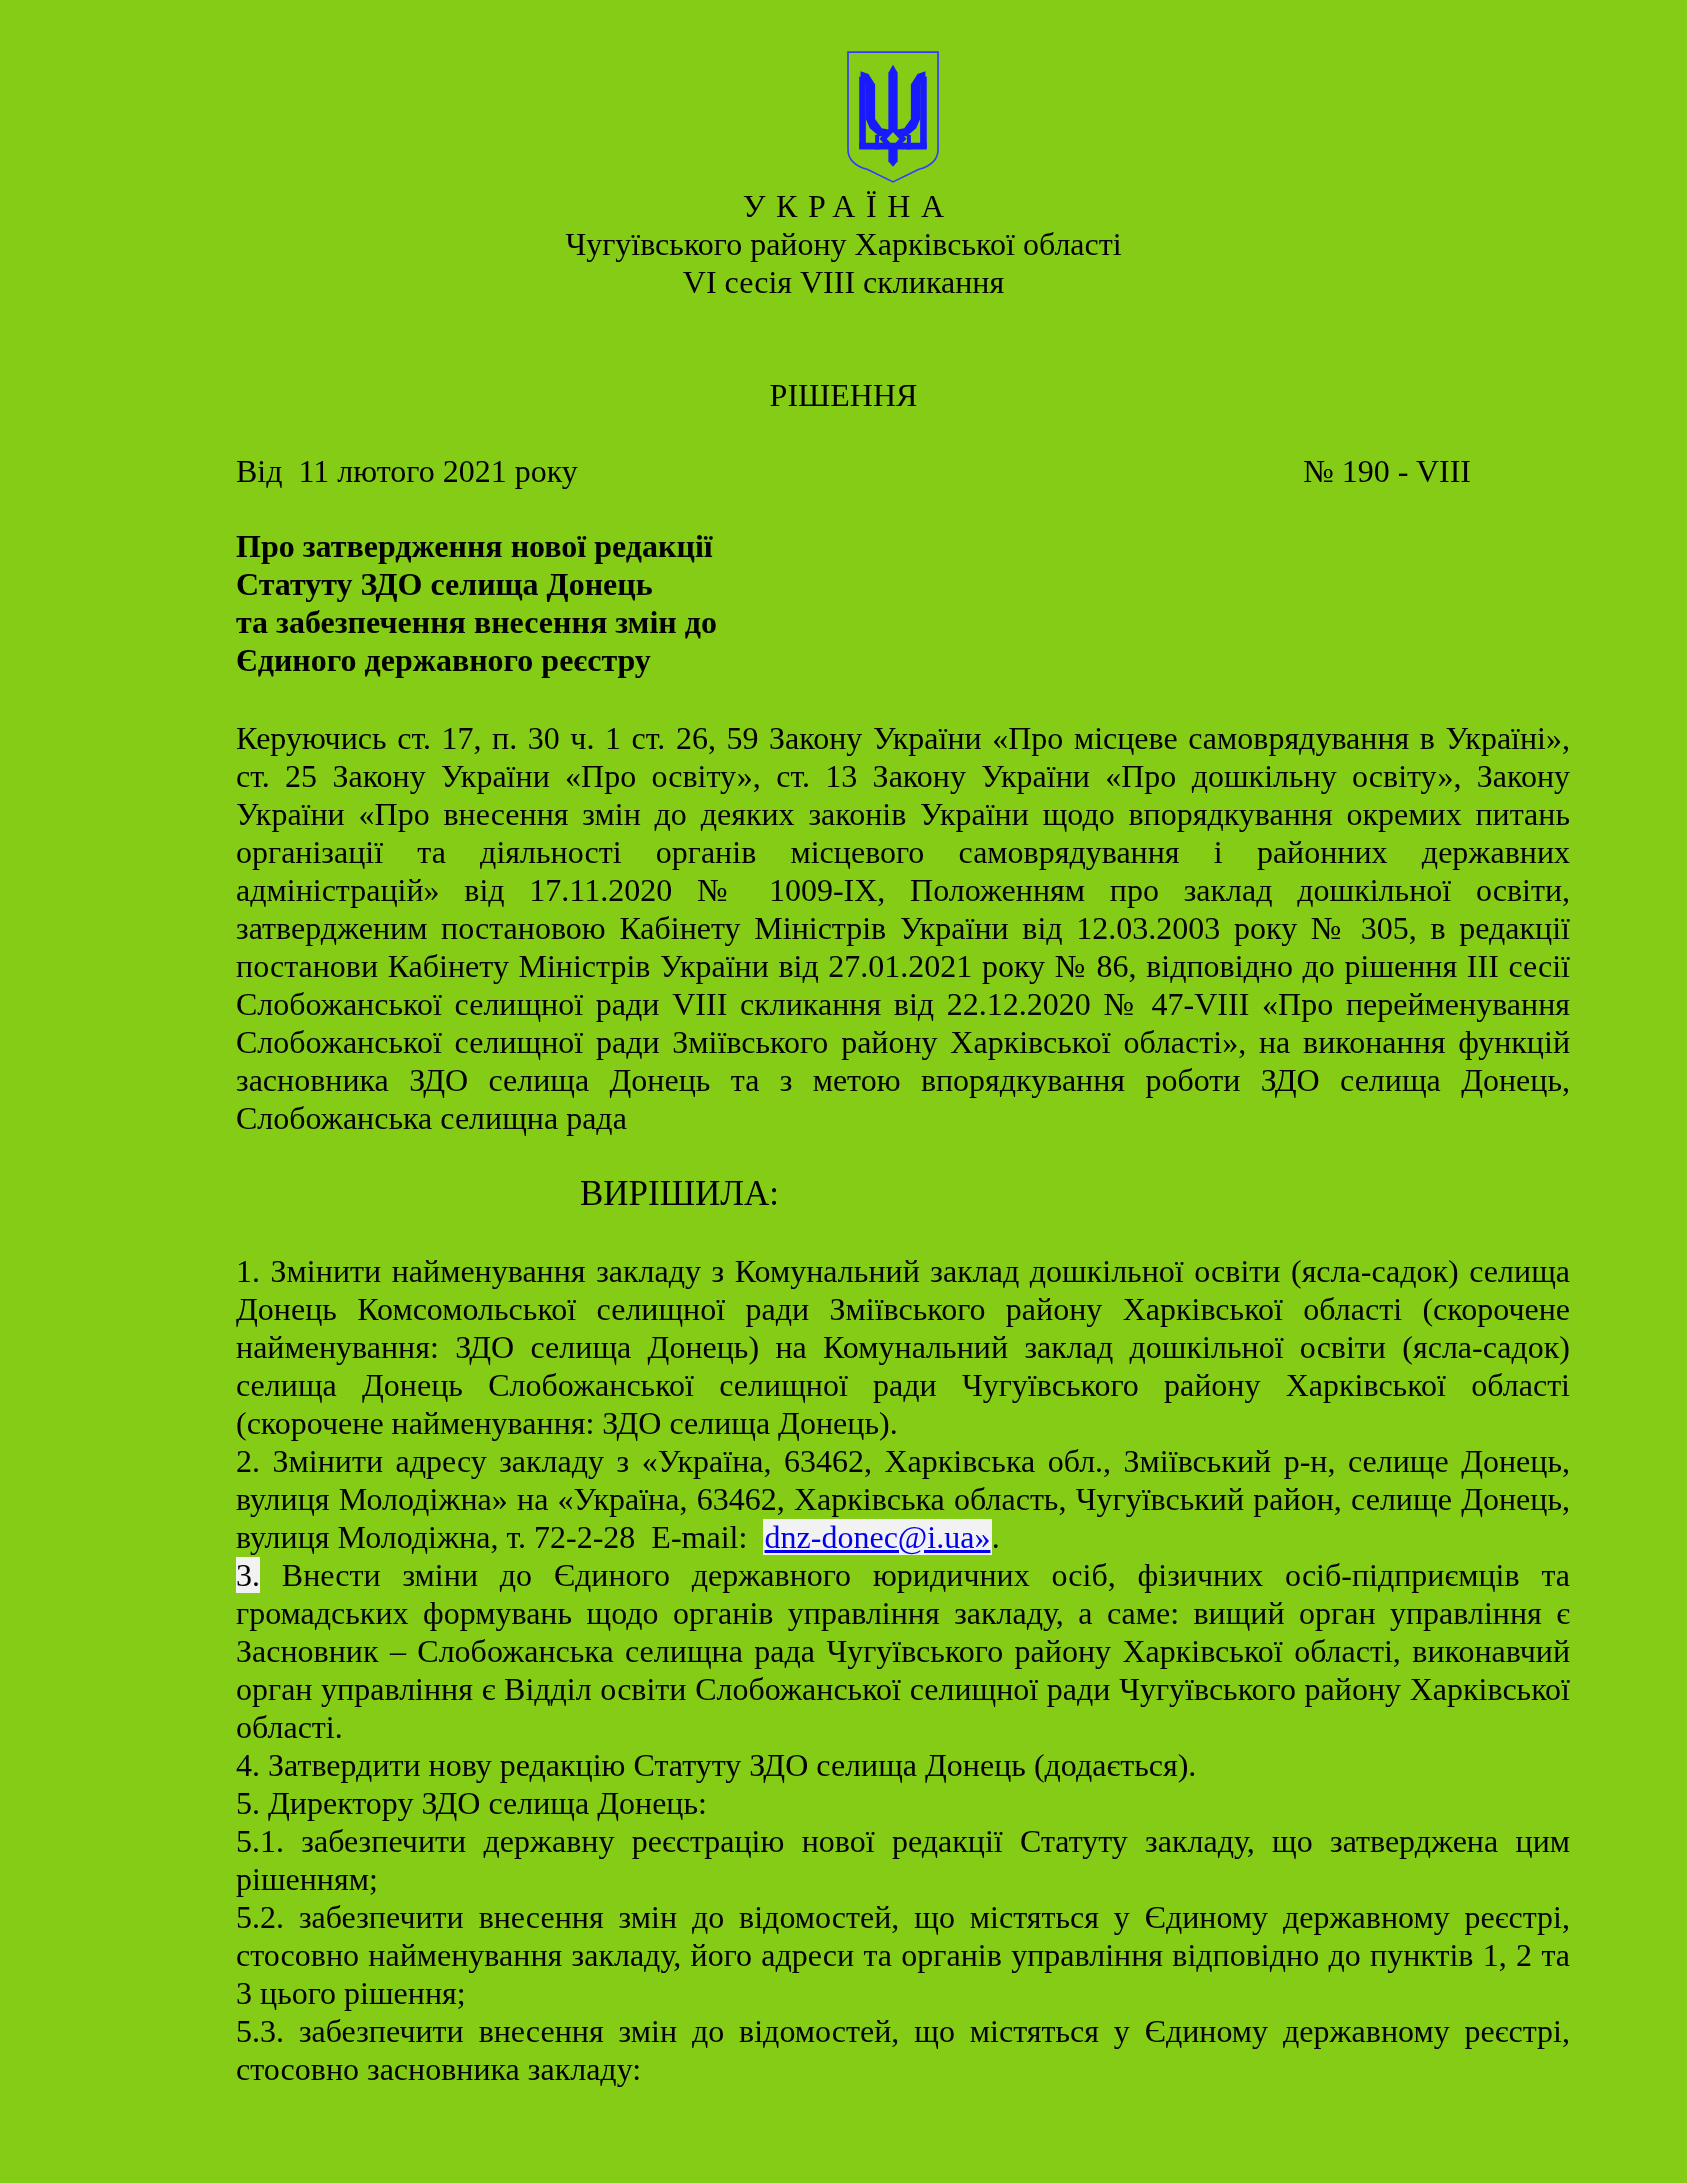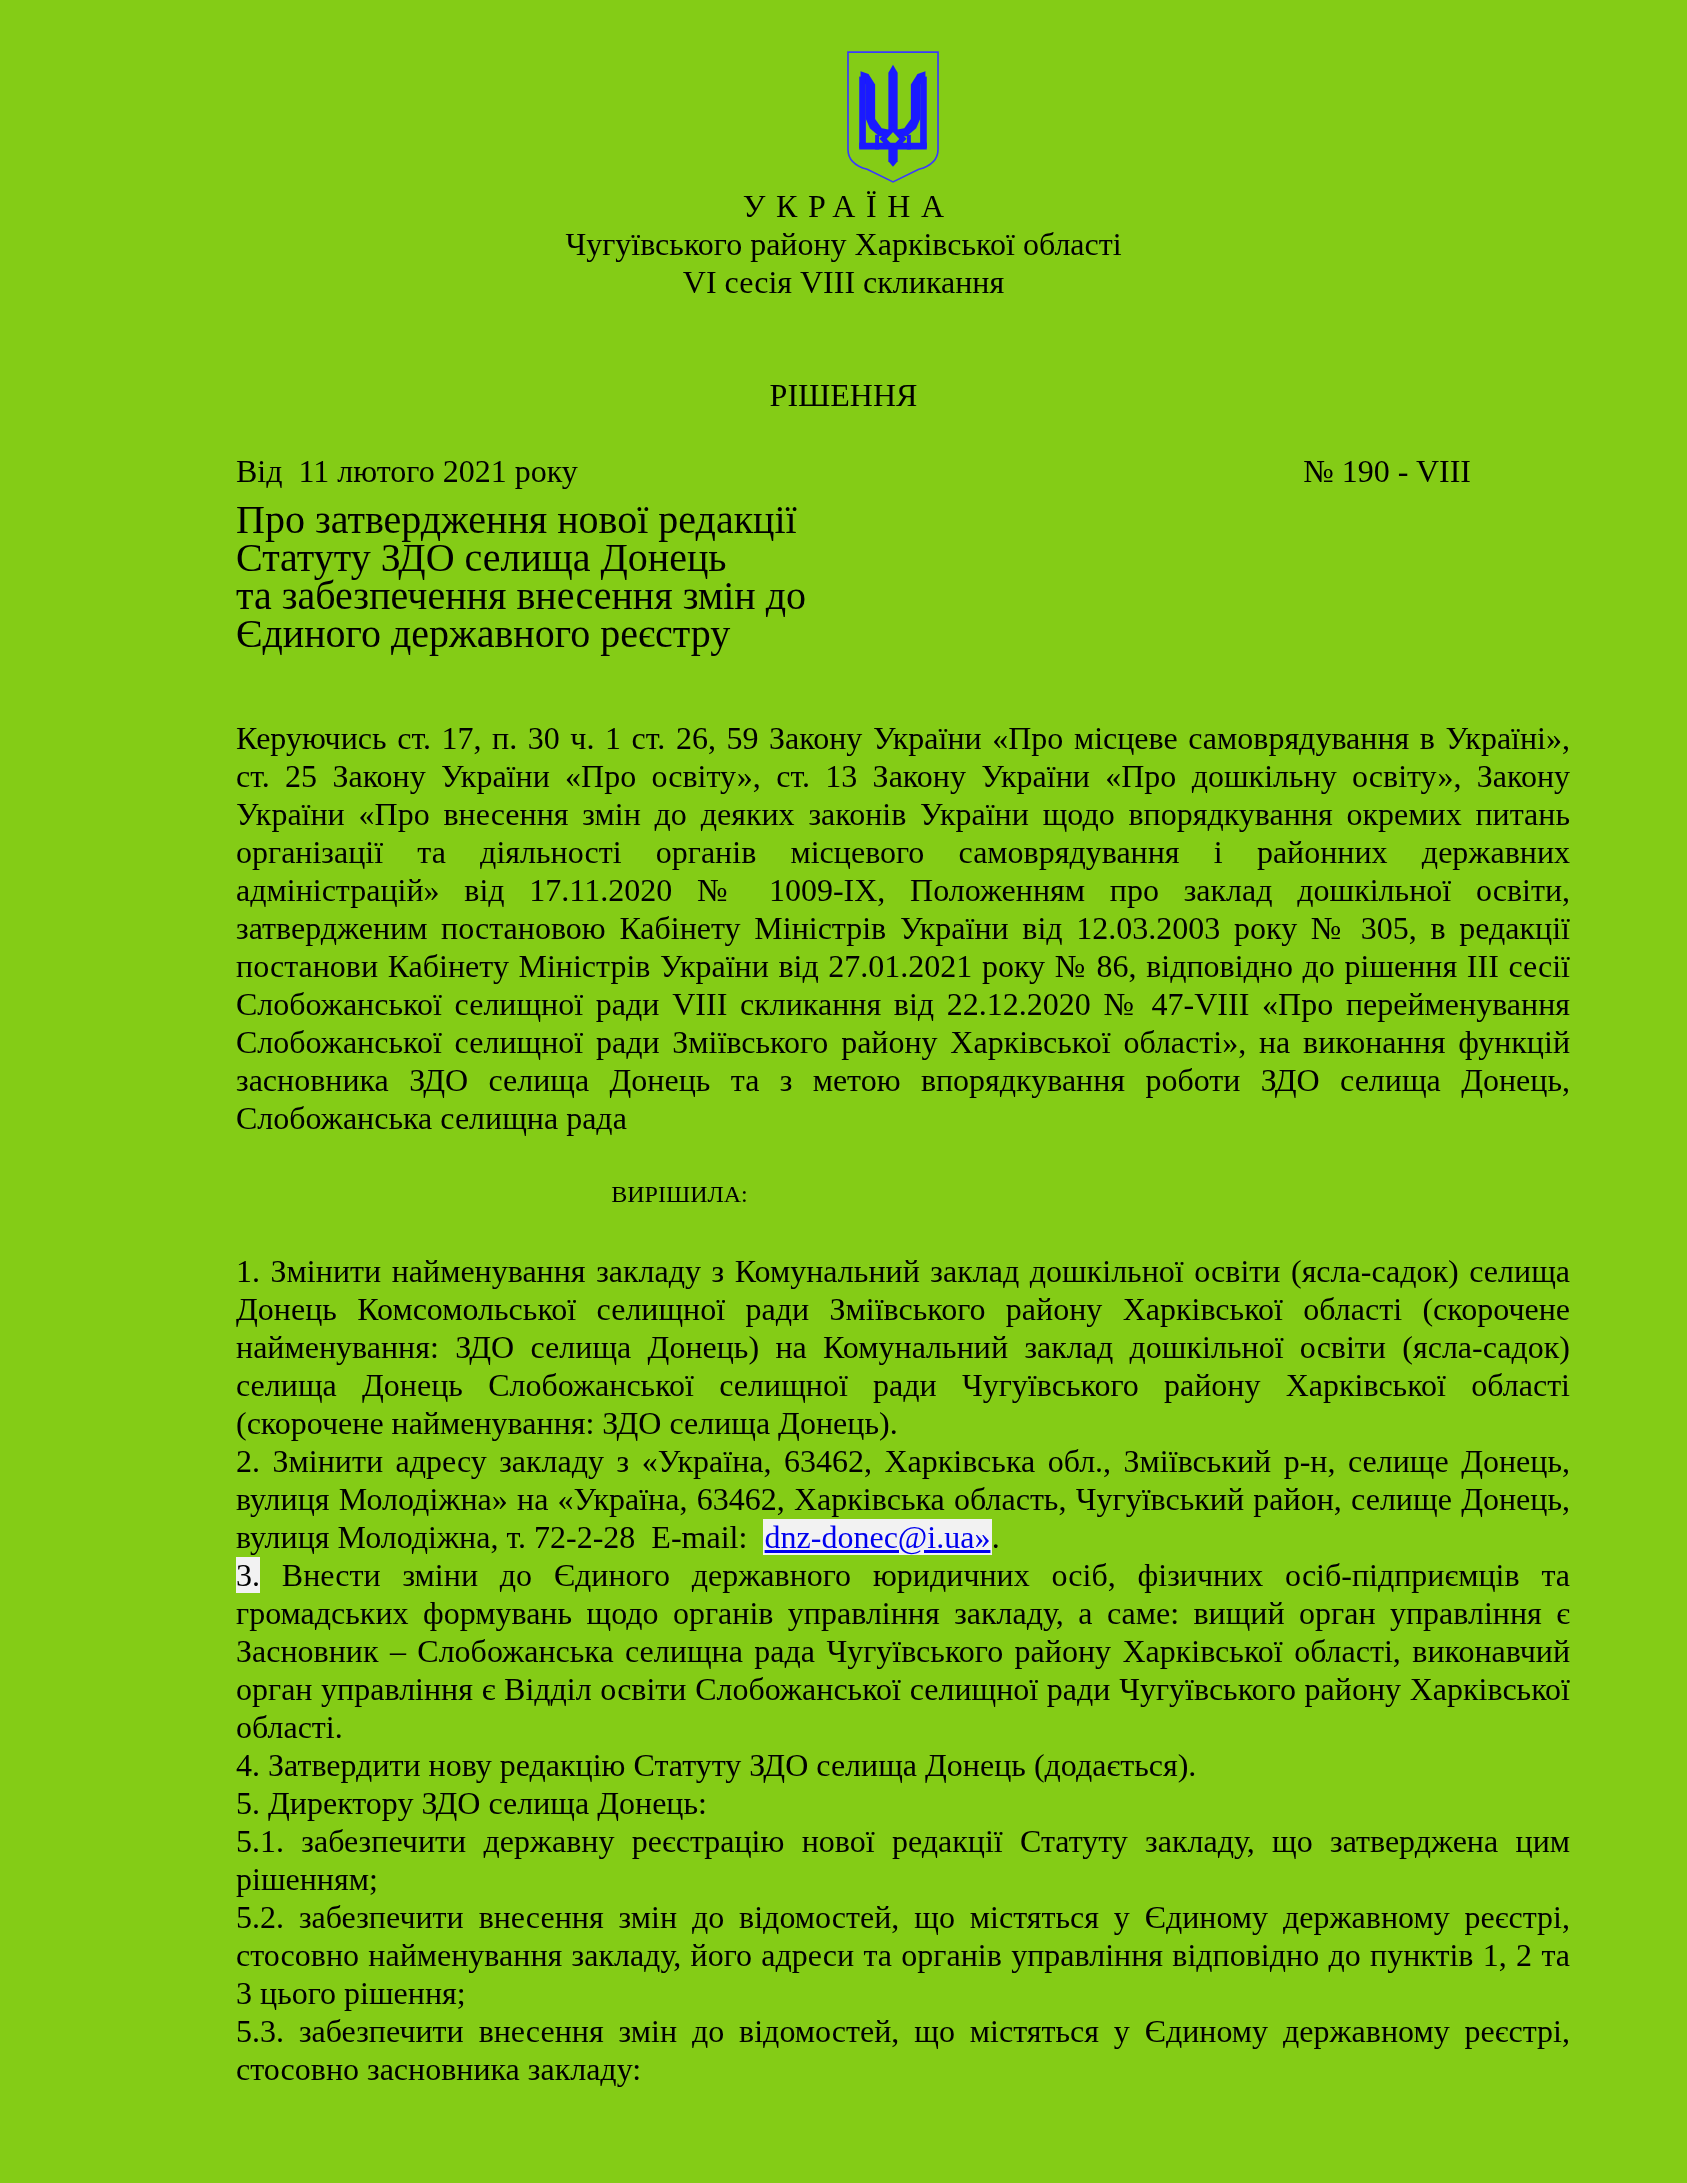--- a/index.html
+++ b/index.html
@@ -59,39 +59,40 @@
       top: 452px;
       font-size: 32px;
       line-height: 38px;
       display: flex;
       justify-content: space-between;
     }
     .date-line .num { padding-right: 99px; }
     .subject {
       position: absolute;
       left: 236px;
-      top: 501px;
-      font-size: 40px;
+      top: 527px;
+      font-size: 32px;
       line-height: 38px;
+      font-weight: bold;
     }
     .body-block {
       position: absolute;
       left: 236px;
       width: 1334px;
       font-size: 32px;
       line-height: 38px;
       text-align: justify;
     }
     .preamble { top: 719px; }
     .decided {
       position: absolute;
       left: 0;
       width: 1359px;
       text-align: center;
-      font-size: 24px;
+      font-size: 35px;
       line-height: 38px;
       top: 1175px;
     }
     .items { top: 1252px; }
     .items p { margin: 0; }
     p { margin: 0; }
     .email-link {
       color: #0000ee;
       text-decoration: underline;
       background: #f2f2f2;

